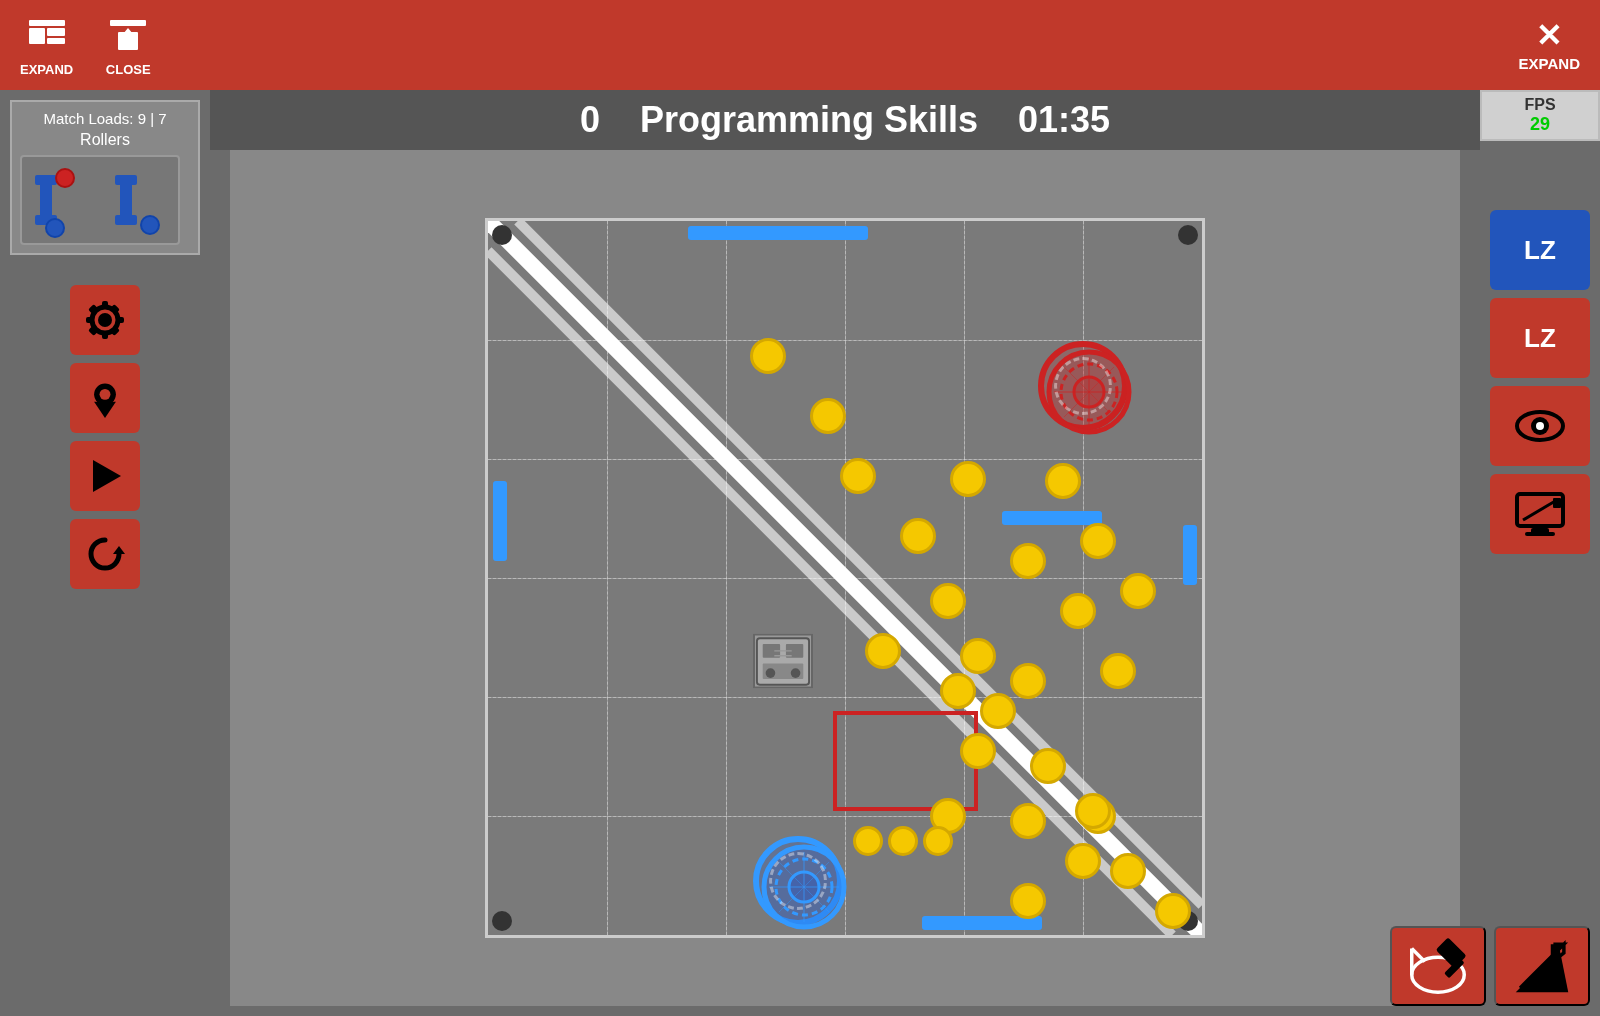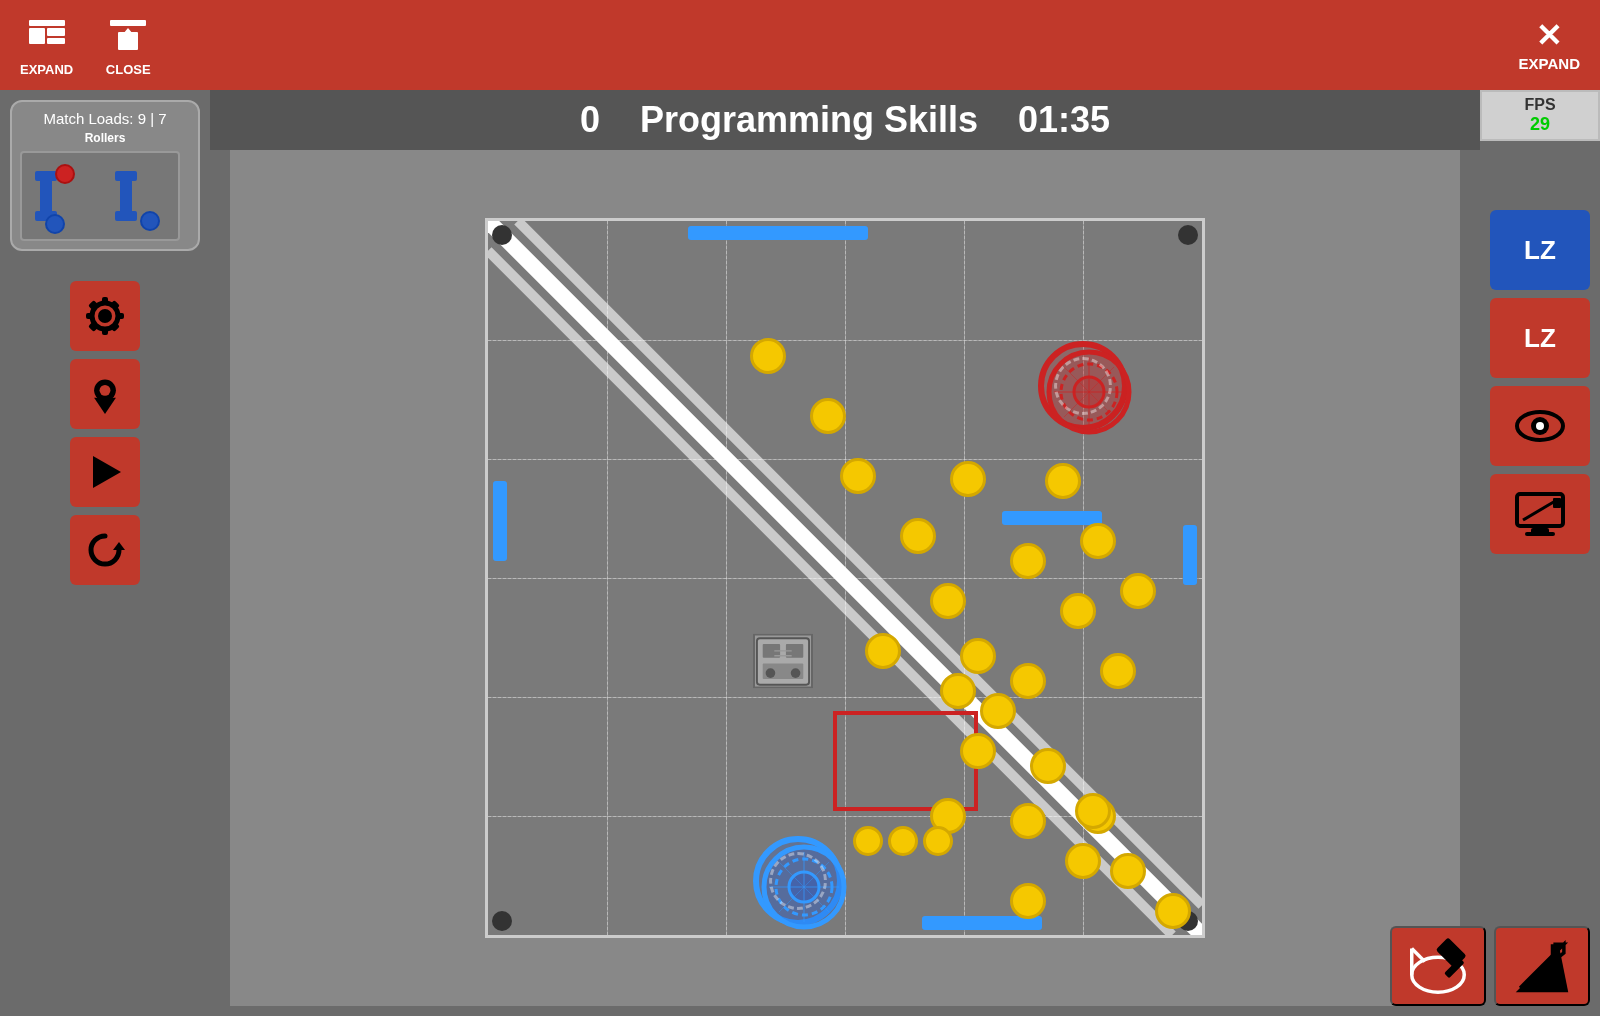--- a/index.html
+++ b/index.html
@@ -25,25 +25,25 @@
     }
     .close-x { font-size: 32px; line-height: 1; }
 
     
     #left-panel {
       position: absolute; top: 90px; left: 0; width: 210px; height: 926px;
       background: #6b6b6b; display: flex; flex-direction: column; align-items: center;
       padding-top: 10px; gap: 10px;
     }
     .info-box {
-      background: #888; border: 2px solid #aaa; border-radius: 12px;
+      background: #888; border: 2px solid #aaa; border-radius: 0;
       width: 190px; padding: 8px; color: white; font-size: 15px; text-align: center;
     }
     .info-box .match-loads { font-size: 15px; margin-bottom: 4px; }
-    .info-box .rollers-label { font-size: 12px; font-weight: bold; margin-bottom: 6px; }
+    .info-box .rollers-label { font-size: 16px; font-weight: normal; margin-bottom: 6px; }
     .rollers-display {
       background: #777; border: 2px solid #999; border-radius: 4px;
       width: 160px; height: 90px; display: flex; align-items: center; justify-content: center;
       position: relative;
     }
 
     .left-buttons { display: flex; flex-direction: column; gap: 8px; margin-top: 20px; }
     .left-btn {
       width: 70px; height: 70px; background: #c0392b; border-radius: 6px;
       display: flex; align-items: center; justify-content: center; cursor: pointer;

